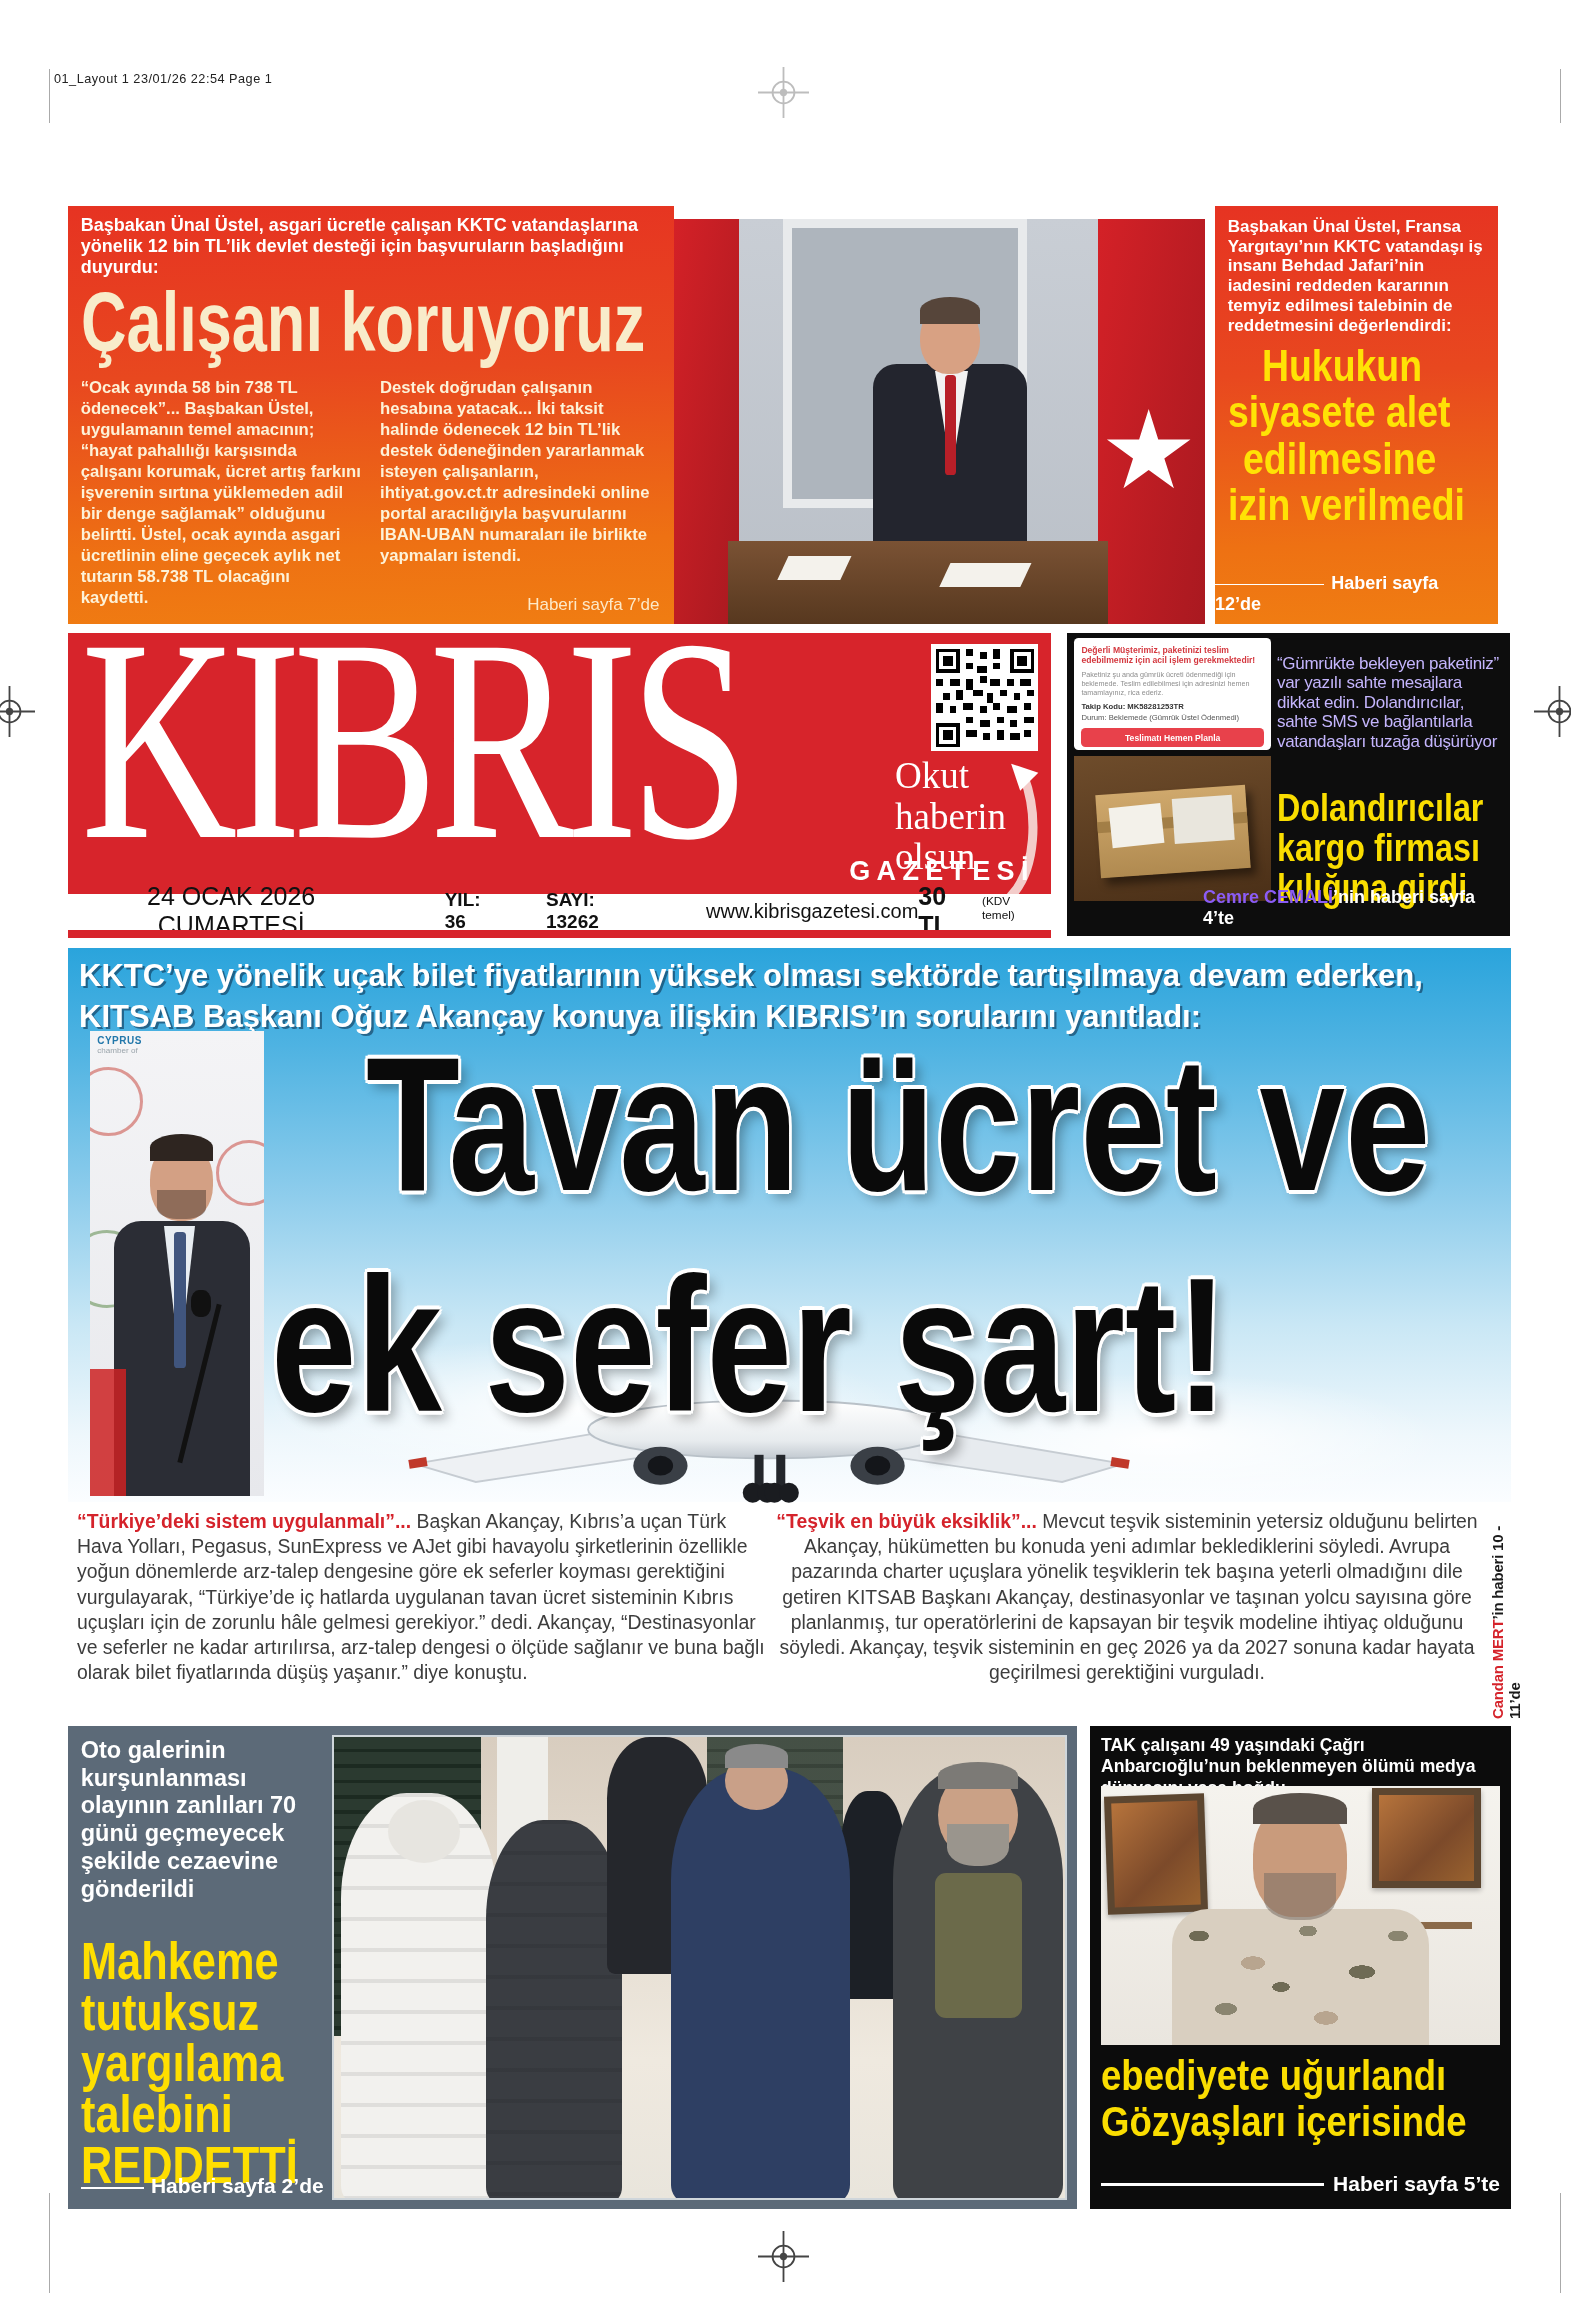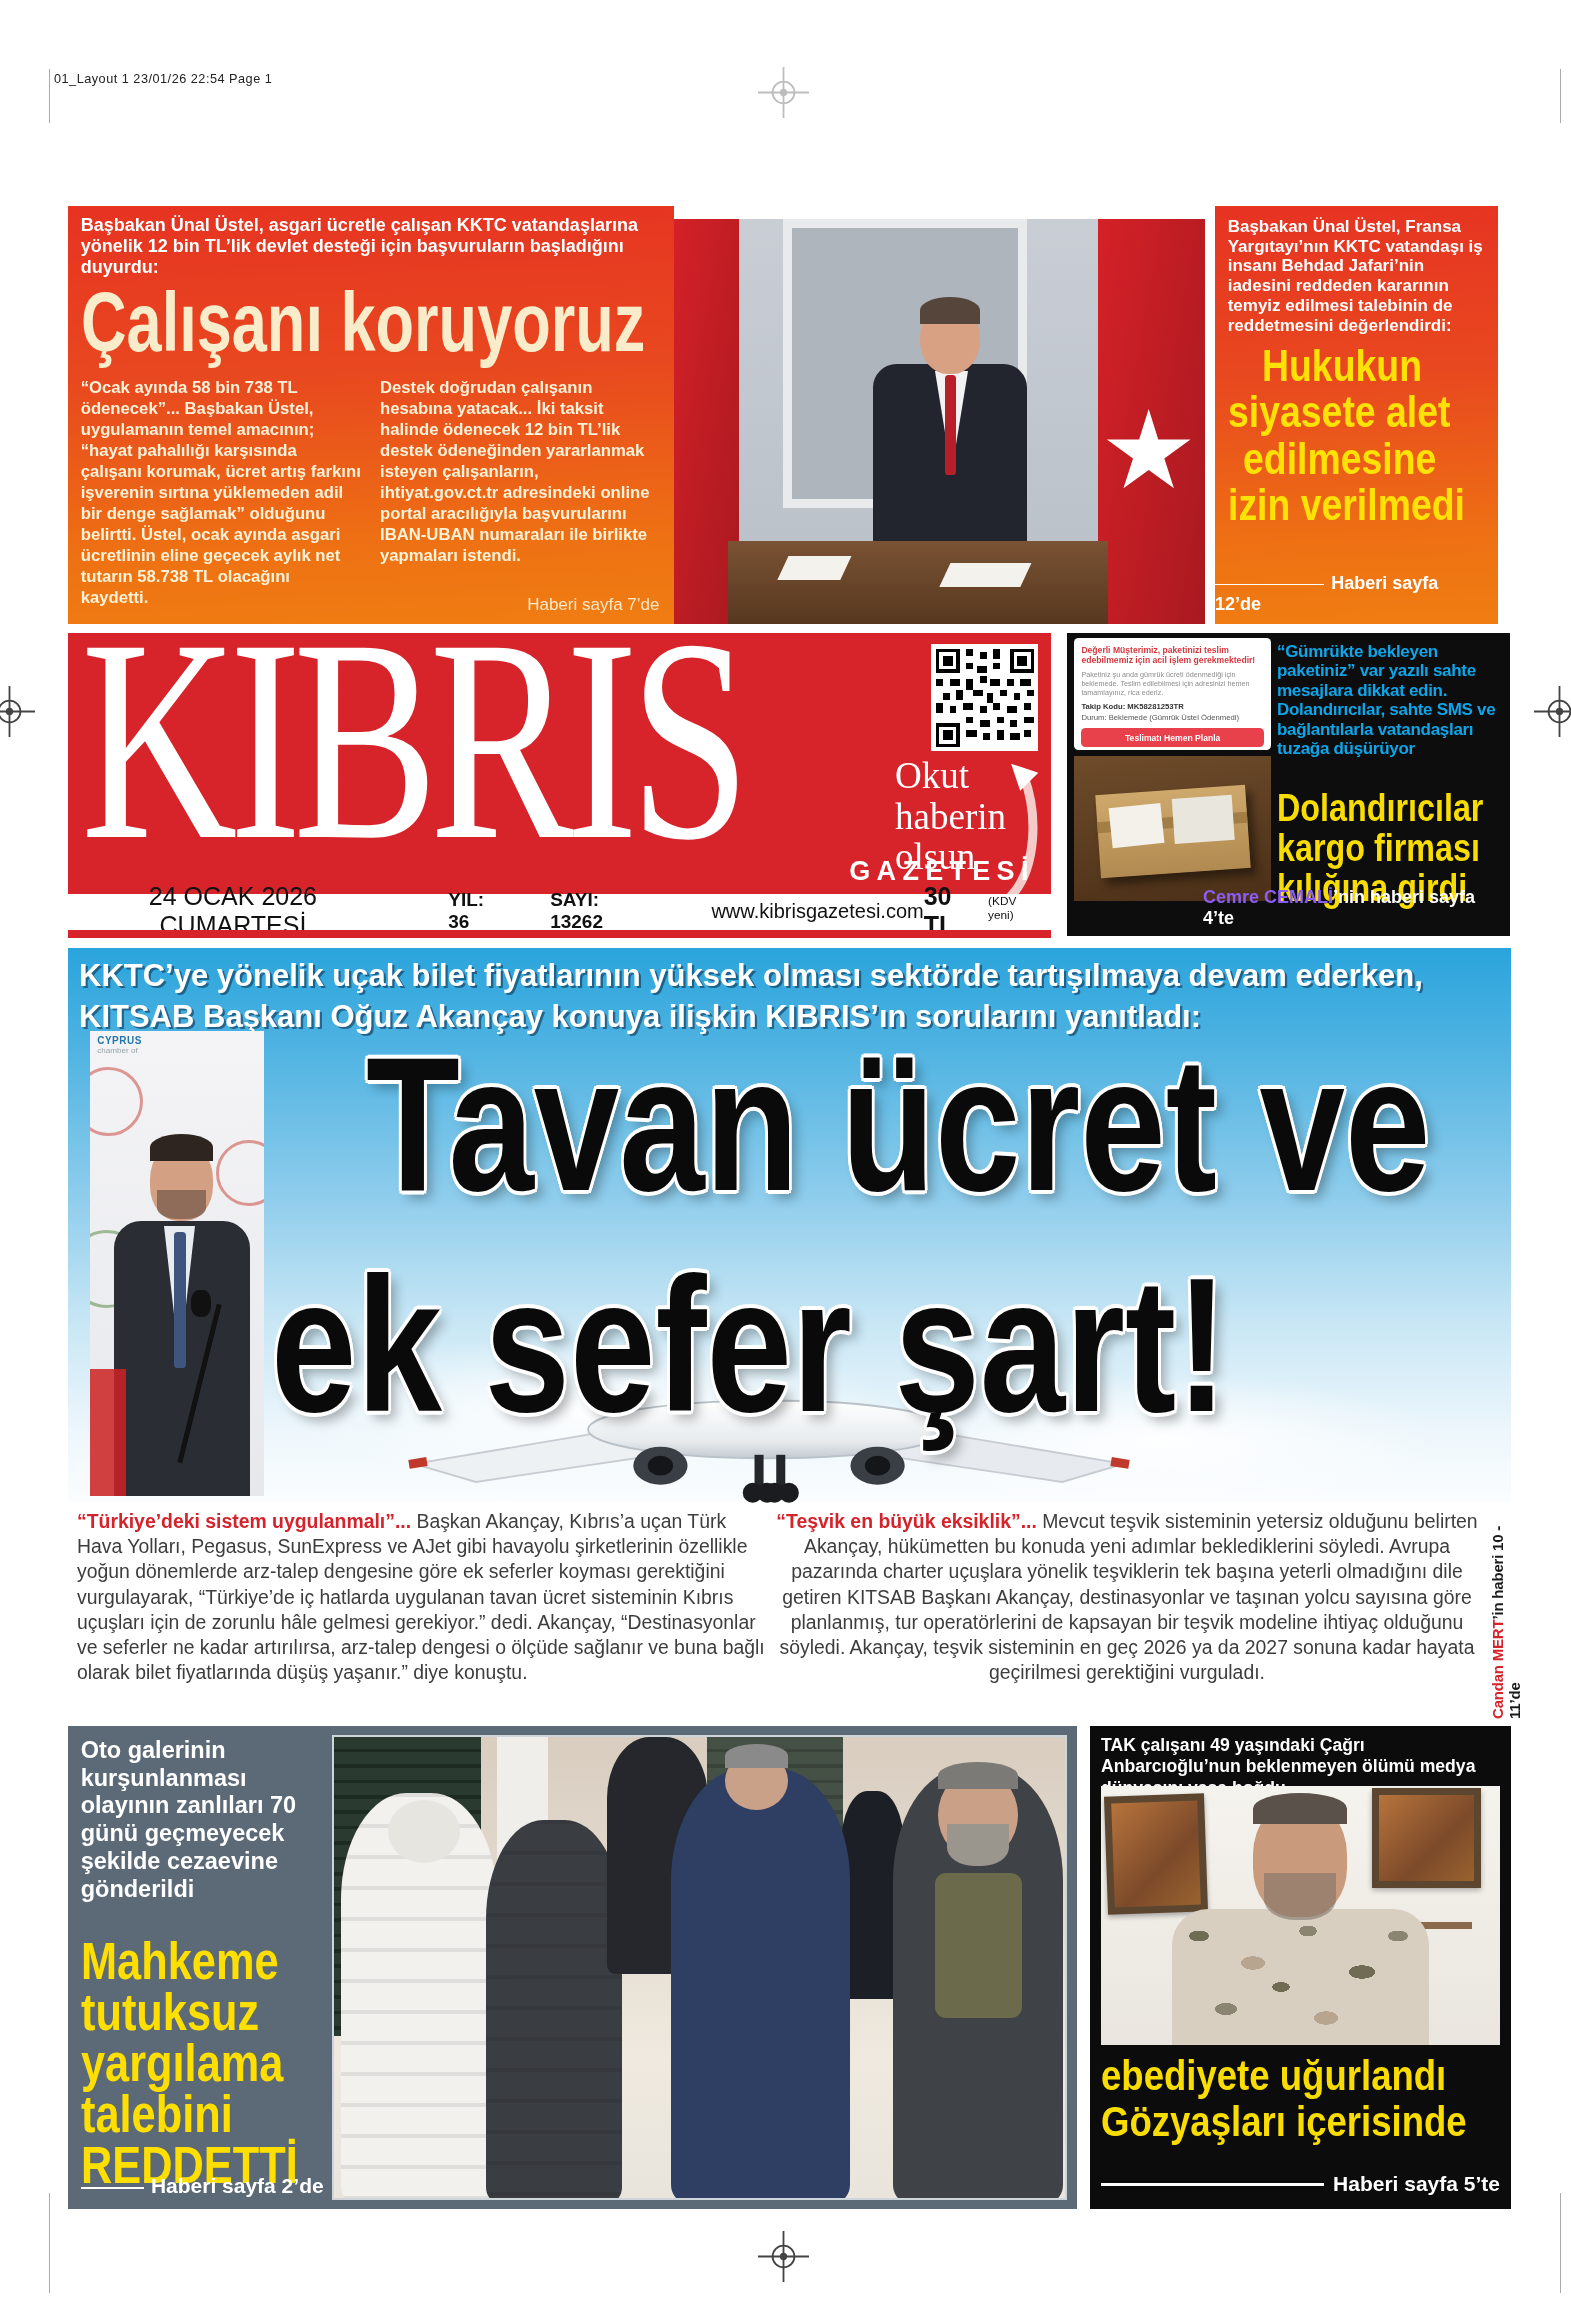--- a/index.html
+++ b/index.html
@@ -68,21 +68,21 @@
   .phone .pl4{color:#555;font-size:7.7px;margin-top:1.8px;}
   .phone .pbtn{margin-top:6.3px;background:#e8414b;color:#fff;border-radius:4.5px;font-size:8.6px;
                font-weight:bold;text-align:center;padding:4.5px 3.6px;}
   .package{position:absolute;left:7.2px;top:123px;width:197px;height:145px;
            background:linear-gradient(170deg,#6e4c2b,#4a2f17);overflow:hidden;}
   .pkg-box{position:absolute;left:23.5px;top:34px;width:150px;height:83px;background:linear-gradient(#cfa86c,#b08a50);
            transform:rotate(-4deg);box-shadow:5.4px 7.2px 9px rgba(0,0,0,.45);}
   .pkg-label{position:absolute;left:12.7px;top:12.7px;width:52px;height:40px;background:#f3f1ea;transform:rotate(-2deg);}
   .pkg-label2{position:absolute;left:76px;top:9px;width:60px;height:45px;background:#e9e6dd;}
   .pkg-tape{position:absolute;left:0;top:27px;width:150px;height:11px;background:#9a7740;opacity:.8;}
-  .scam-quote{position:absolute;left:210px;top:9px;width:228px;color:#0ea5e9;font-weight:bold;
+  .scam-quote{position:absolute;left:210px;top:21px;width:228px;color:#c4b5fd;font-weight:normal;
               font-size:17px;line-height:1.14;letter-spacing:-0.3px;}
   .scam-hl{position:absolute;left:210px;top:156px;color:#fadd00;font-weight:bold;font-size:38px;line-height:1.05;}
   .scam-byline{position:absolute;left:136px;bottom:7.2px;font-size:18px;font-weight:bold;color:#fff;}
   .scam-byline .yname{color:#8b5cf6;margin-top:7px;}
   
   .sky{left:68px;top:948px;width:1443px;height:554px;
        background:linear-gradient(180deg,#2aa4dc 0%,#4fb3e2 18%,#8fcdec 45%,#c9e7f5 68%,#eef7fc 88%,#fbfdff 100%);overflow:hidden;}
   .main-kicker{position:absolute;left:11px;top:7.2px;width:1416px;font-size:31px;font-weight:bold;color:#fff;
                line-height:1.33;text-shadow:2.3px 2.3px 0 rgba(10,40,70,.55);}
   .cloud{position:absolute;border-radius:50%;background:radial-gradient(closest-side,rgba(255,255,255,.95),rgba(255,255,255,0));}
@@ -289,21 +289,21 @@
     <div class="gazetesi">GAZETESİ</div>
   </div>
 
   <div class="abs datestrip">
     <span class="d1">24 OCAK 2026 CUMARTESİ</span>
     <span class="d2">YIL: 36</span>
     <span class="d3">SAYI: 13262</span>
     <span class="d4">www.kibrisgazetesi.com</span>
     <span class="price">
       <span class="p1">30 TL</span>
-      <span class="p2">(KDV yeni)</span>
+      <span class="p2">(KDV temel)</span>
     </span>
   </div>
   <div class="abs redrule"></div>
 
   <div class="abs scambox">
     <div class="phone">
       <div class="pl1">Değerli Müşterimiz, paketinizi teslim edebilmemiz için acil işlem gerekmektedir!</div>
       <div class="pl2">Paketiniz şu anda gümrük ücreti ödenmediği için beklemede. Teslim edilebilmesi için adresinizi hemen tamamlayınız, rica ederiz.</div>
       <div class="pl3">Takip Kodu: MK58281253TR</div>
       <div class="pl4">Durum: Beklemede (Gümrük Üstel Ödenmedi)</div>

